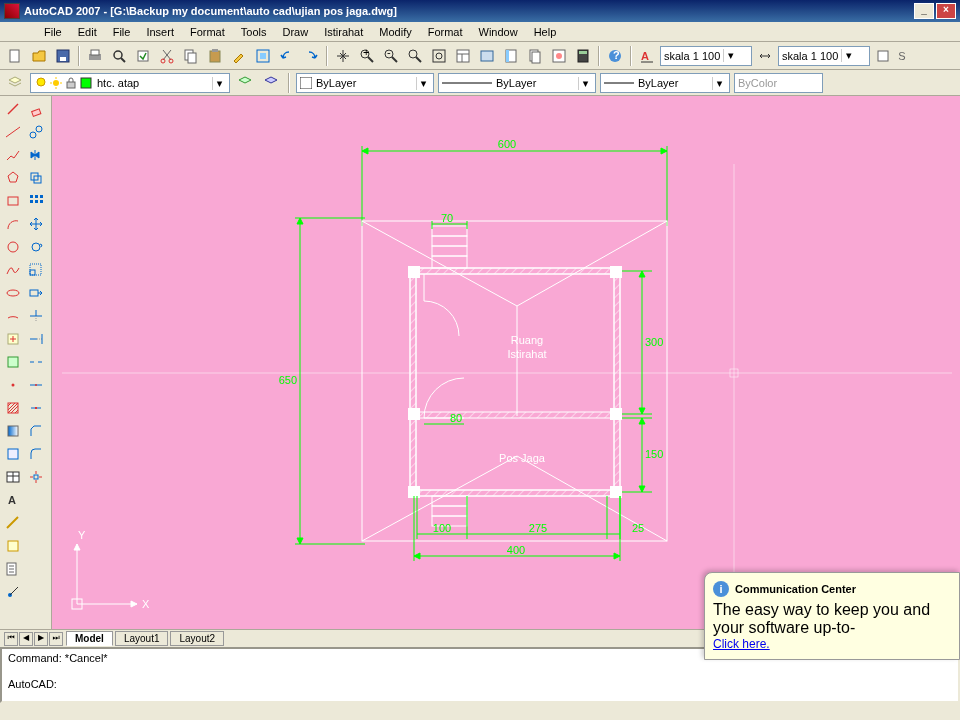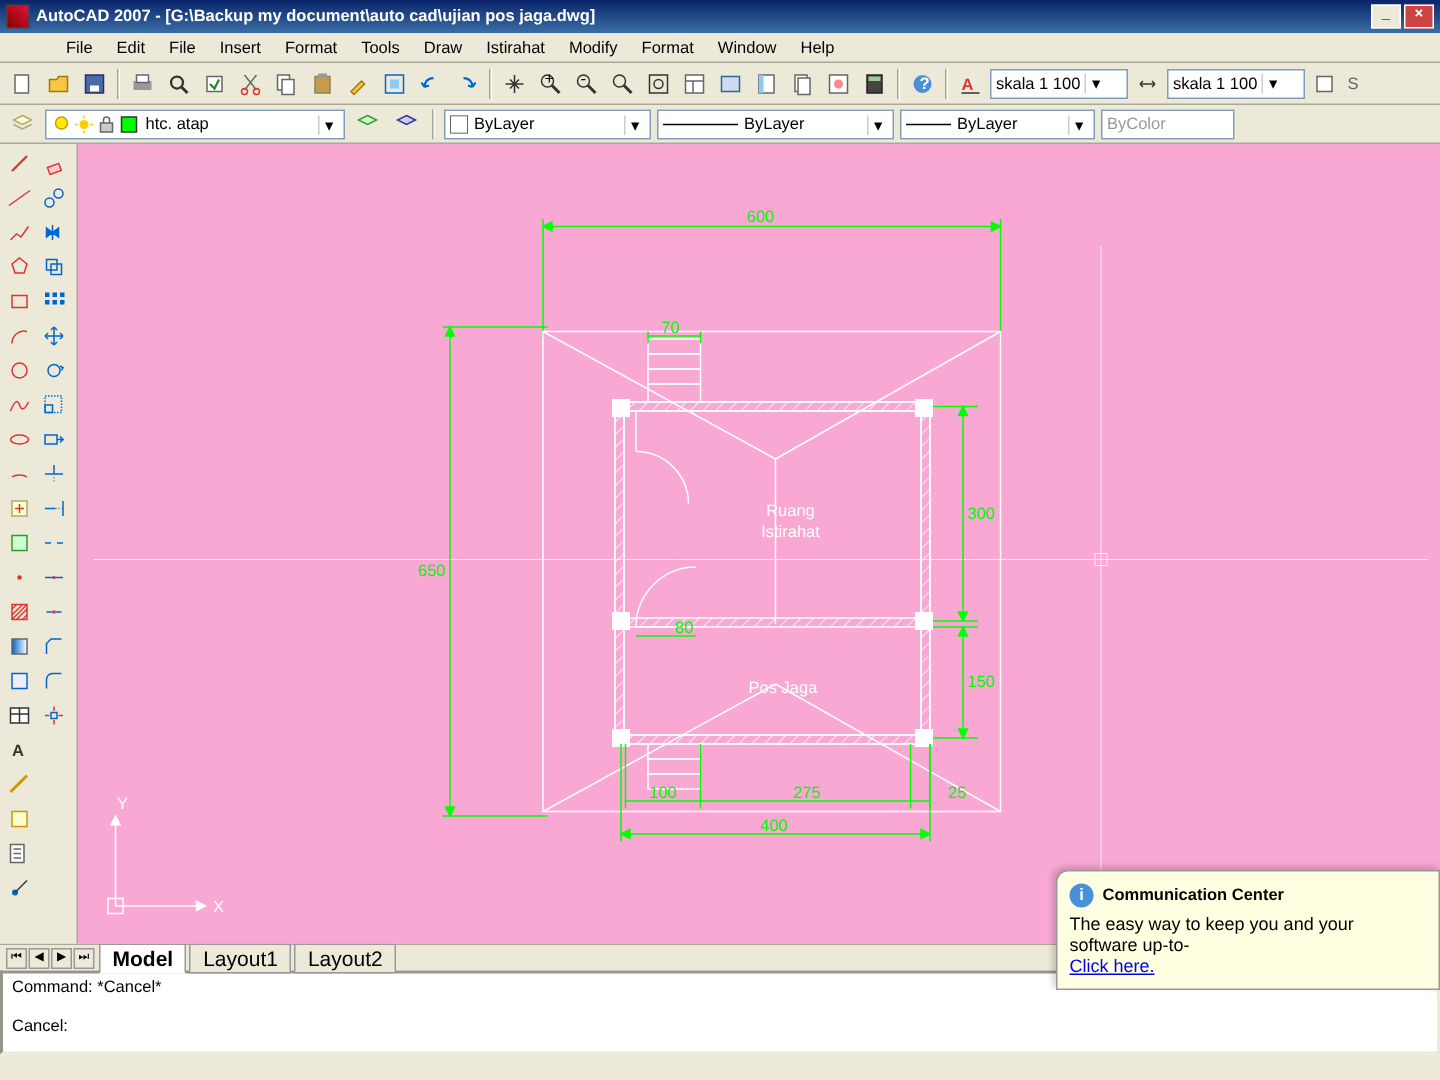--- a/index.html
+++ b/index.html
@@ -19,21 +19,21 @@
 .combo{height:20px;border:1px solid #7f9db9;background:#fff;display:flex;align-items:center;padding:0 3px;font-size:11px}
 .combo .dd{width:14px;text-align:center;color:#000;border-left:1px solid #ccc;margin-left:3px}
 .proprow{height:26px;background:#ece9d8;display:flex;align-items:flex-end;padding:2px 4px;border-bottom:1px solid #aca899;gap:4px}
 .workarea{position:relative;height:533px;display:flex}
 .lefttools{width:52px;background:#ece9d8;display:flex;flex-wrap:wrap;align-content:flex-start;padding:2px;gap:1px;border-right:1px solid #aca899}
 .lefttools .tbtn{width:22px;height:22px}
 .canvas{flex:1;background:#f9a8d4;position:relative;overflow:hidden}
 .ucs{position:absolute;left:10px;bottom:10px}
 .tabstrip{height:18px;background:#ece9d8;display:flex;align-items:center;padding-left:4px;border-top:1px solid #aca899}
 .tabstrip .navbtn{width:14px;height:14px;border:1px solid #999;background:#ece9d8;margin-right:1px;text-align:center;line-height:10px;font-size:8px}
-.tab{padding:1px 8px;border:1px solid #999;background:#ece9d8;margin-left:2px;font-size:14px}
+.tab{padding:1px 8px;border:1px solid #999;background:#ece9d8;margin-left:2px;font-size:10px}
 .tab.active{background:#fff;font-weight:bold;border-bottom:1px solid #fff}
 .cmdarea{height:56px;background:#fff;border:2px inset #ece9d8;padding:2px 6px;font-family:'Courier New',monospace;font-size:12px;line-height:14px}
 .comm-popup{position:absolute;right:0;bottom:60px;width:256px;background:#ffffe1;border:1px solid #999;border-radius:8px 0 0 0;padding:8px;box-shadow:-2px -2px 5px rgba(0,0,0,.2);z-index:50}
 .comm-popup .hdr{display:flex;align-items:center;font-weight:bold;margin-bottom:4px}
 .comm-popup .info-icon{width:16px;height:16px;border-radius:50%;background:#4a90d9;color:#fff;text-align:center;line-height:16px;font-size:11px;margin-right:6px}
 .comm-popup a{color:#0000ee;text-decoration:underline;font-size:12px}
 .layer-icons{display:flex;gap:1px;align-items:center}
 .li{width:14px;height:14px}
 
 .dimtxt{fill:#00ff00;font-family:Arial;font-size:11px}
@@ -728,23 +728,23 @@
   <div class="navbtn">▶</div>
   <div class="navbtn">⏭</div>
   <div class="tab active">Model</div>
   <div class="tab">Layout1</div>
   <div class="tab">Layout2</div>
 </div>
 
 <div class="cmdarea">
   <div>Command: *Cancel*</div>
   <div style="height:12px"></div>
-  <div>Cancel:</div>
+  <div>AutoCAD:</div>
 </div>
 
 <div class="comm-popup">
   <div class="hdr">
     <div class="info-icon">i</div>
     <span>Communication Center</span>
   </div>
-  <div style="font-size:12px">The easy way to keep you and your software up-to-</div>
+  <div style="font-size:16px">The easy way to keep you and your software up-to-</div>
   <a href="#">Click here.</a>
 </div>
 
 </body></html>

